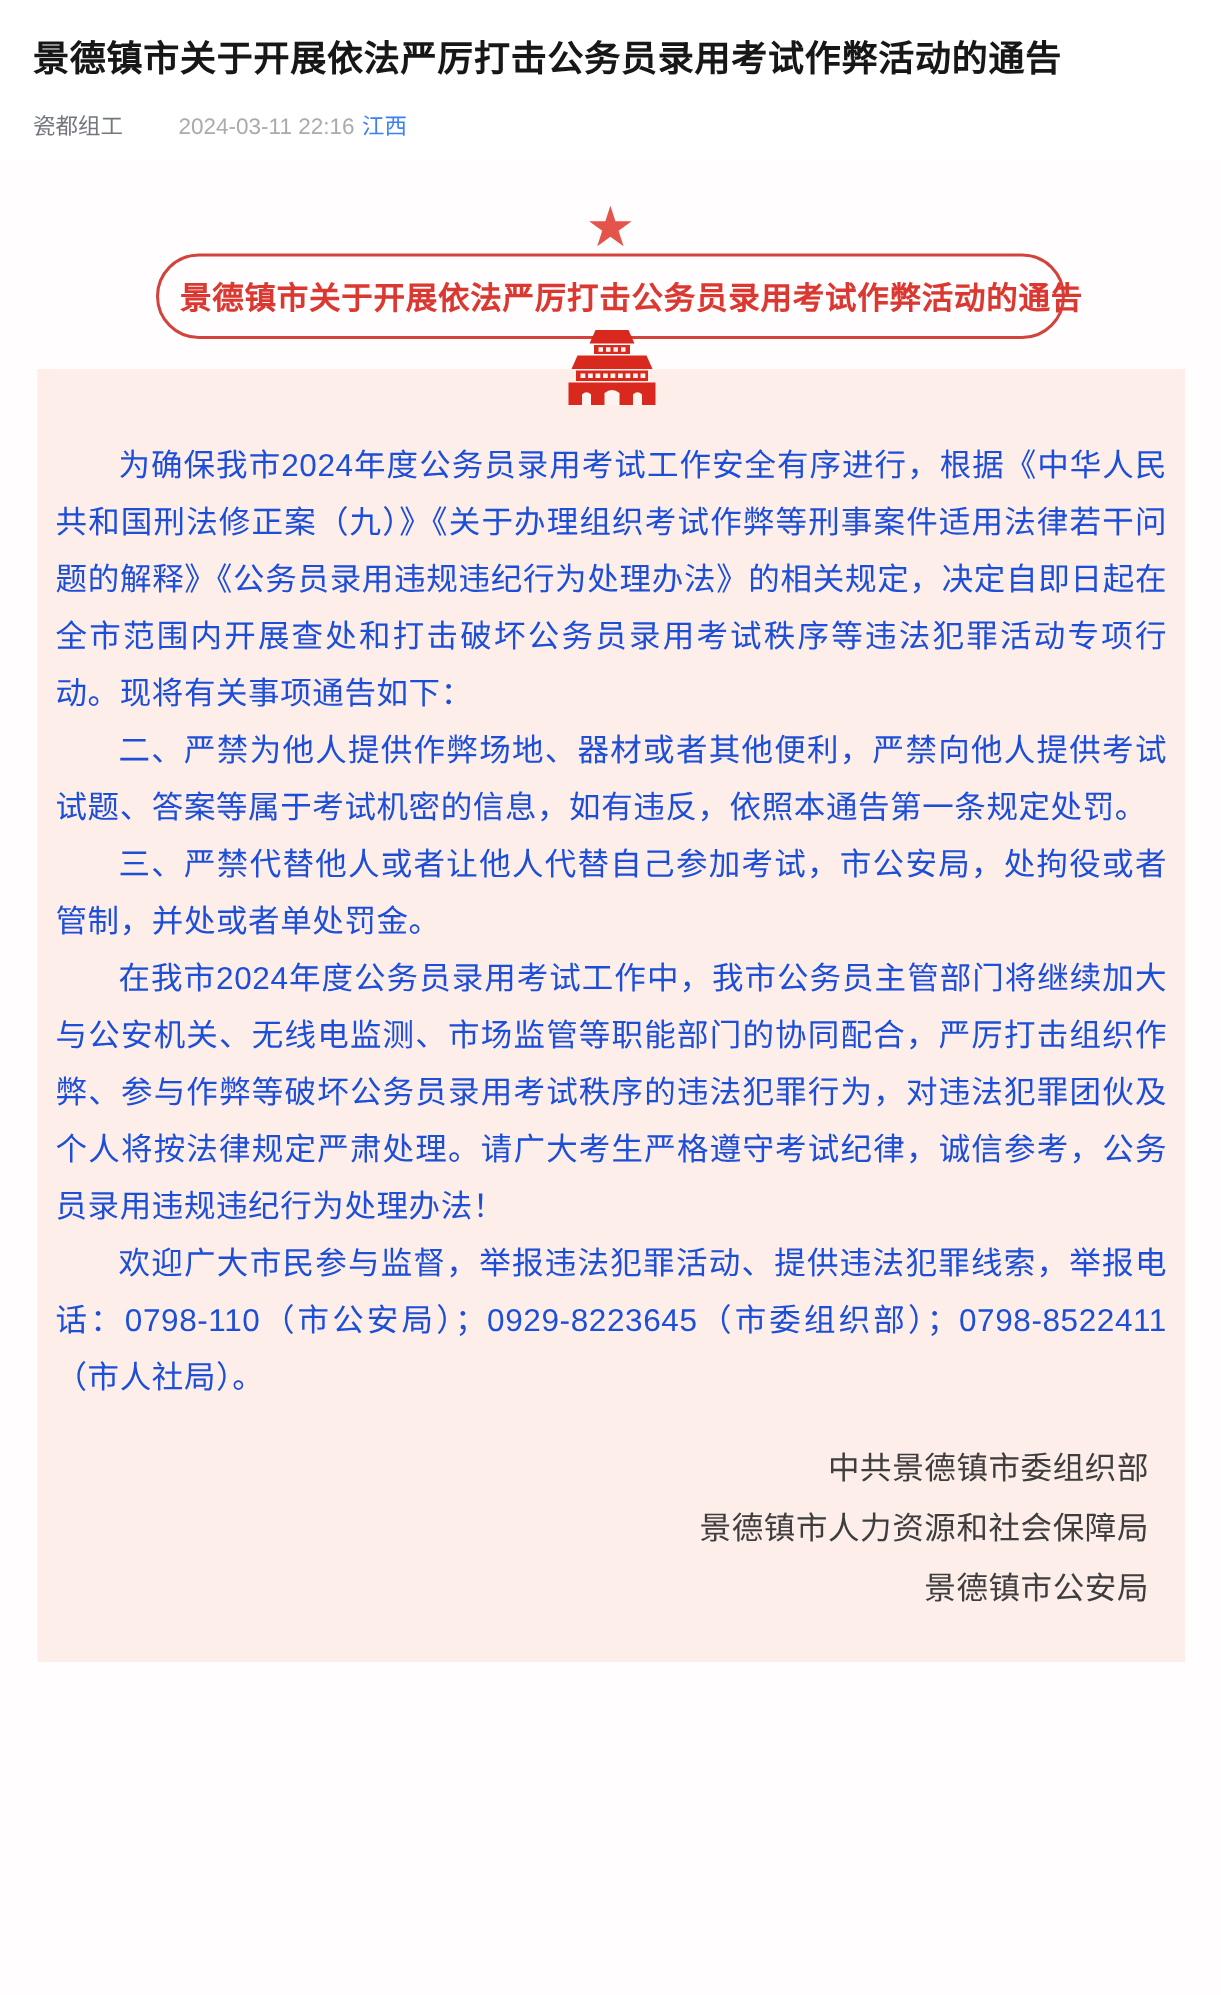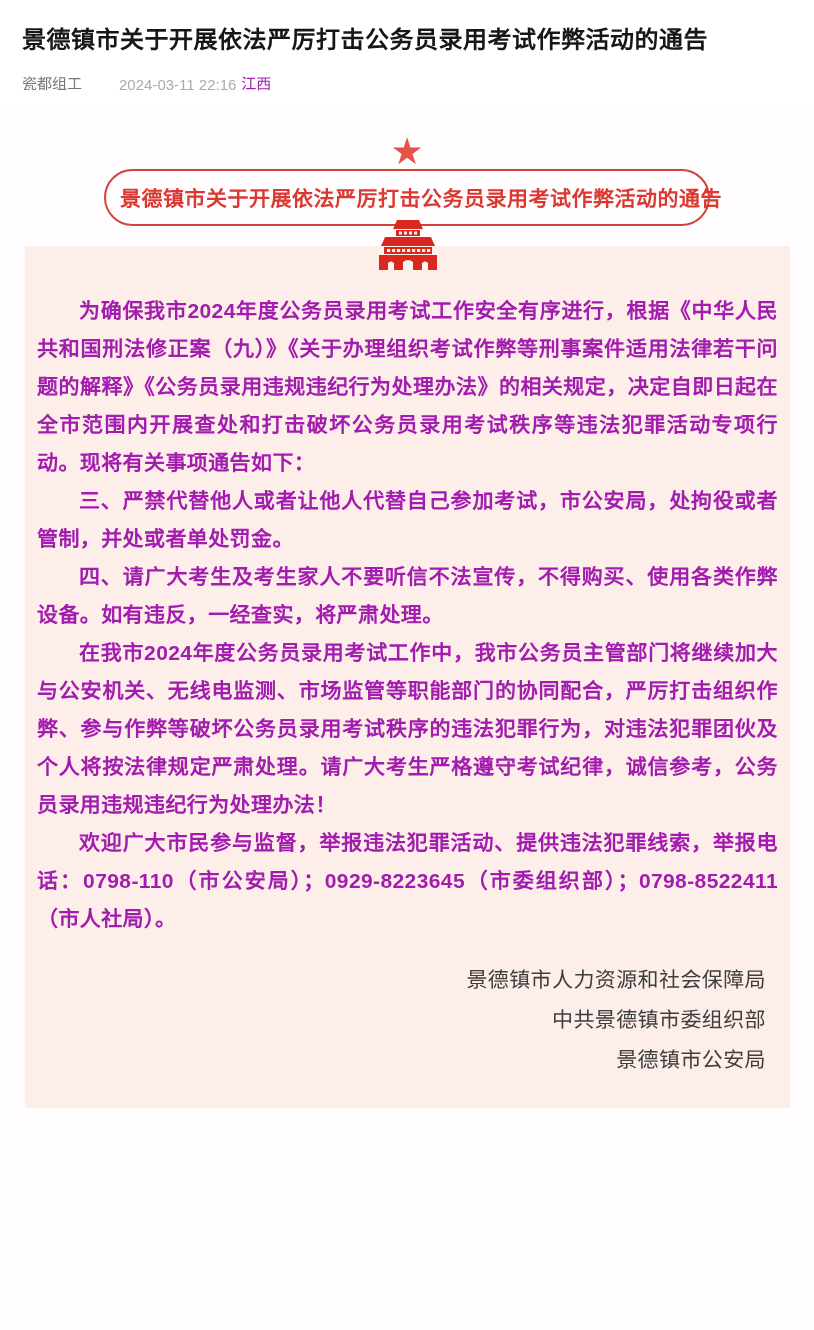--- a/index.html
+++ b/index.html
@@ -25,21 +25,21 @@
   }
   .byline {
     margin-top: 16px;
     font-size: 15px;
     display: flex;
     align-items: flex-end;
     gap: 5px;
   }
   .account { color: #73777e; cursor: pointer; }
   .timestamp { color: #a8abb0; margin-left: 32px; }
-  .region { color: #a21caf; }
+  .region { color: #3b82f6; }
 
   
   .poster { padding-top: 62px; padding-bottom: 23px; background: #fffdfd; }
 
   .banner-wrap { position: relative; width: 606px; margin: 0 auto; }
   .star {
     position: absolute;
     top: -36px;
     left: 50%;
     transform: translateX(-50%);
@@ -75,24 +75,23 @@
   }
   .content-box {
     background: #fdeee9;
     padding: 46px 12px 28px 12px;
   }
   .body-p {
     margin: 0;
     font-size: 21px;
     line-height: 38px;
     text-indent: 2em;
-    color: #a21caf;
+    color: #1d4ed8;
     letter-spacing: 0.4px;
     text-align: justify;
-    font-weight: bold;
   }
   .sig {
     margin-top: 22px;
     padding-right: 12px;
     text-align: right;
     font-size: 21px;
     line-height: 40px;
     color: #3e3e3e;
     letter-spacing: 0.4px;
   }
@@ -148,30 +147,30 @@
             <path d="M12 51 L12 44 Q15 41 18 44 L18 51 Z"></path>
             <path d="M27 51 L27 43 Q32 39 37 43 L37 51 Z"></path>
             <path d="M46 51 L46 44 Q49 41 52 44 L52 51 Z"></path>
           </g>
         </svg>
       </span>
 
       <div class="content-box">
         <div>
             <p class="body-p">为确保我市2024年度公务员录用考试工作安全有序进行，根据《中华人民共和国刑法修正案（九）》《关于办理组织考试作弊等刑事案件适用法律若干问题的解释》《公务员录用违规违纪行为处理办法》的相关规定，决定自即日起在全市范围内开展查处和打击破坏公务员录用考试秩序等违法犯罪活动专项行动。现将有关事项通告如下：</p>
+            <p class="body-p">二、严禁为他人提供作弊场地、器材或者其他便利，严禁向他人提供考试试题、答案等属于考试机密的信息，如有违反，依照本通告第一条规定处罚。</p>
             <p class="body-p">三、严禁代替他人或者让他人代替自己参加考试，市公安局，处拘役或者管制，并处或者单处罚金。</p>
-            <p class="body-p">四、请广大考生及考生家人不要听信不法宣传，不得购买、使用各类作弊设备。如有违反，一经查实，将严肃处理。</p>
             <p class="body-p">在我市2024年度公务员录用考试工作中，我市公务员主管部门将继续加大与公安机关、无线电监测、市场监管等职能部门的协同配合，严厉打击组织作弊、参与作弊等破坏公务员录用考试秩序的违法犯罪行为，对违法犯罪团伙及个人将按法律规定严肃处理。请广大考生严格遵守考试纪律，诚信参考，公务员录用违规违纪行为处理办法！</p>
             <p class="body-p">欢迎广大市民参与监督，举报违法犯罪活动、提供违法犯罪线索，举报电话：0798-110（市公安局）；0929-8223645（市委组织部）；0798-8522411（市人社局）。</p>
           </div>
 
         <div class="sig">
           <div>
+              <div class="sig-line">中共景德镇市委组织部</div>
               <div class="sig-line">景德镇市人力资源和社会保障局</div>
-              <div class="sig-line">中共景德镇市委组织部</div>
               <div class="sig-line">景德镇市公安局</div>
             </div>
 
         </div>
       </div>
 
     </div>
   </section>
 
 </div>

